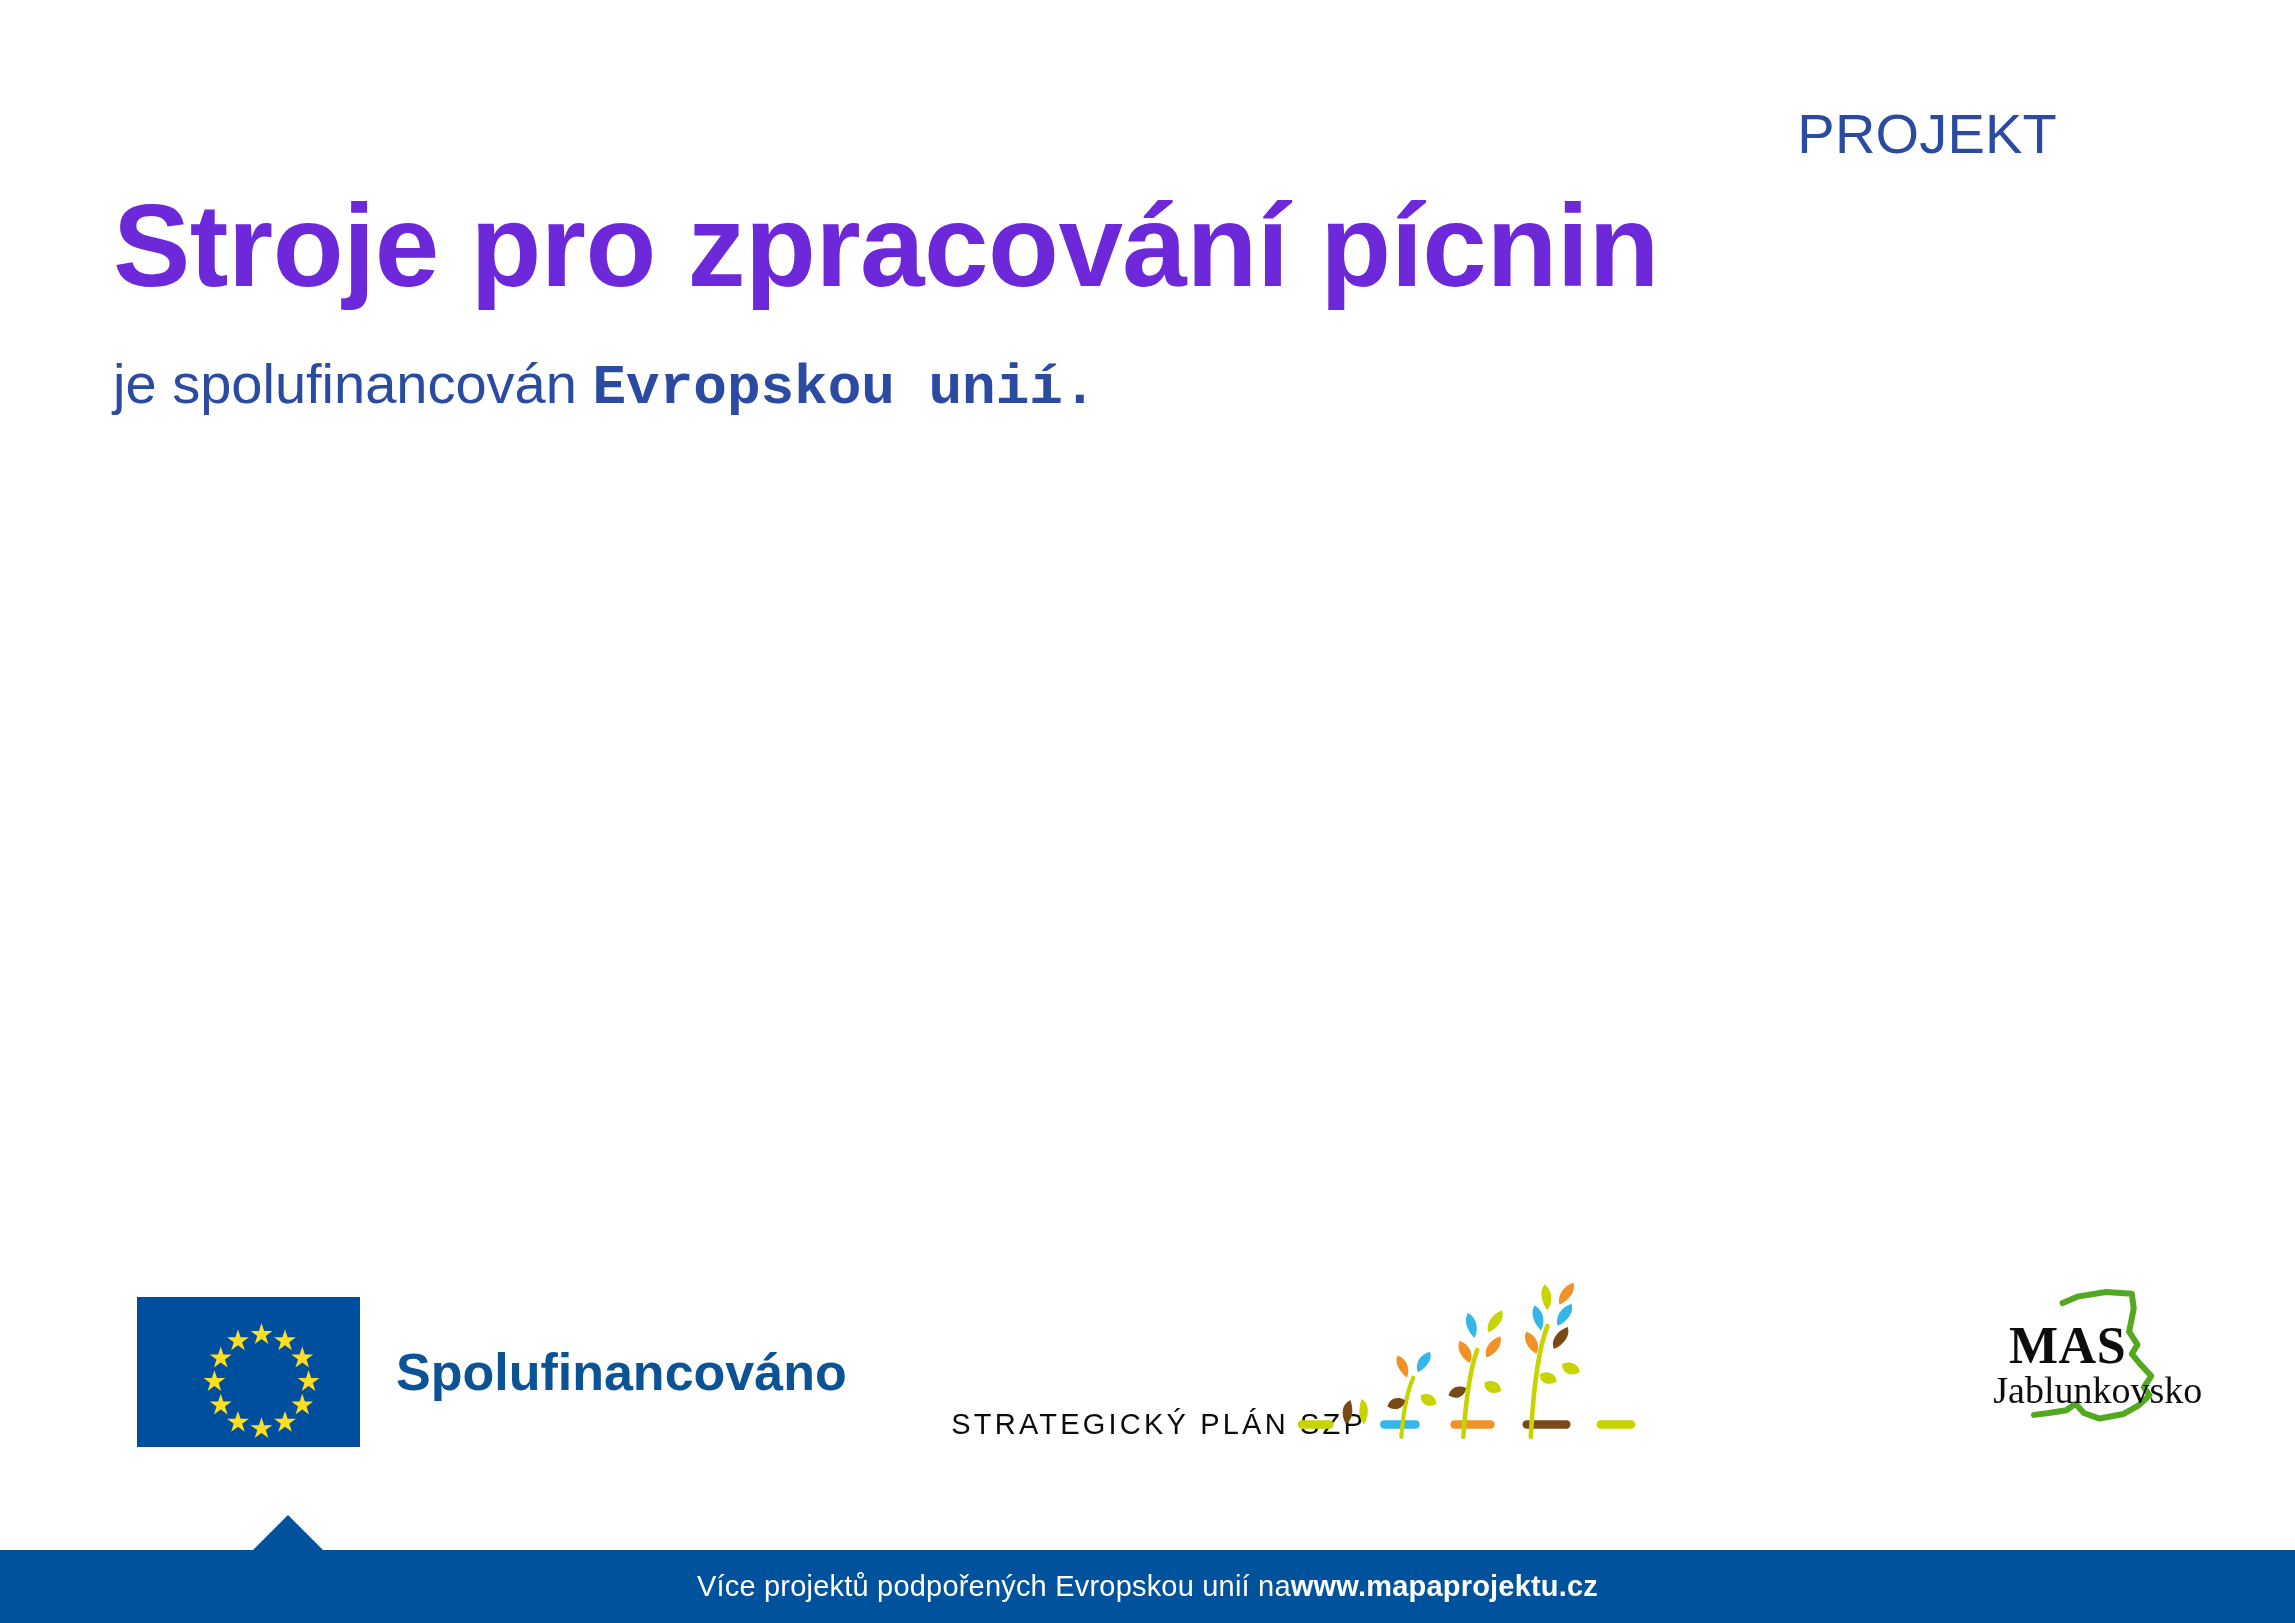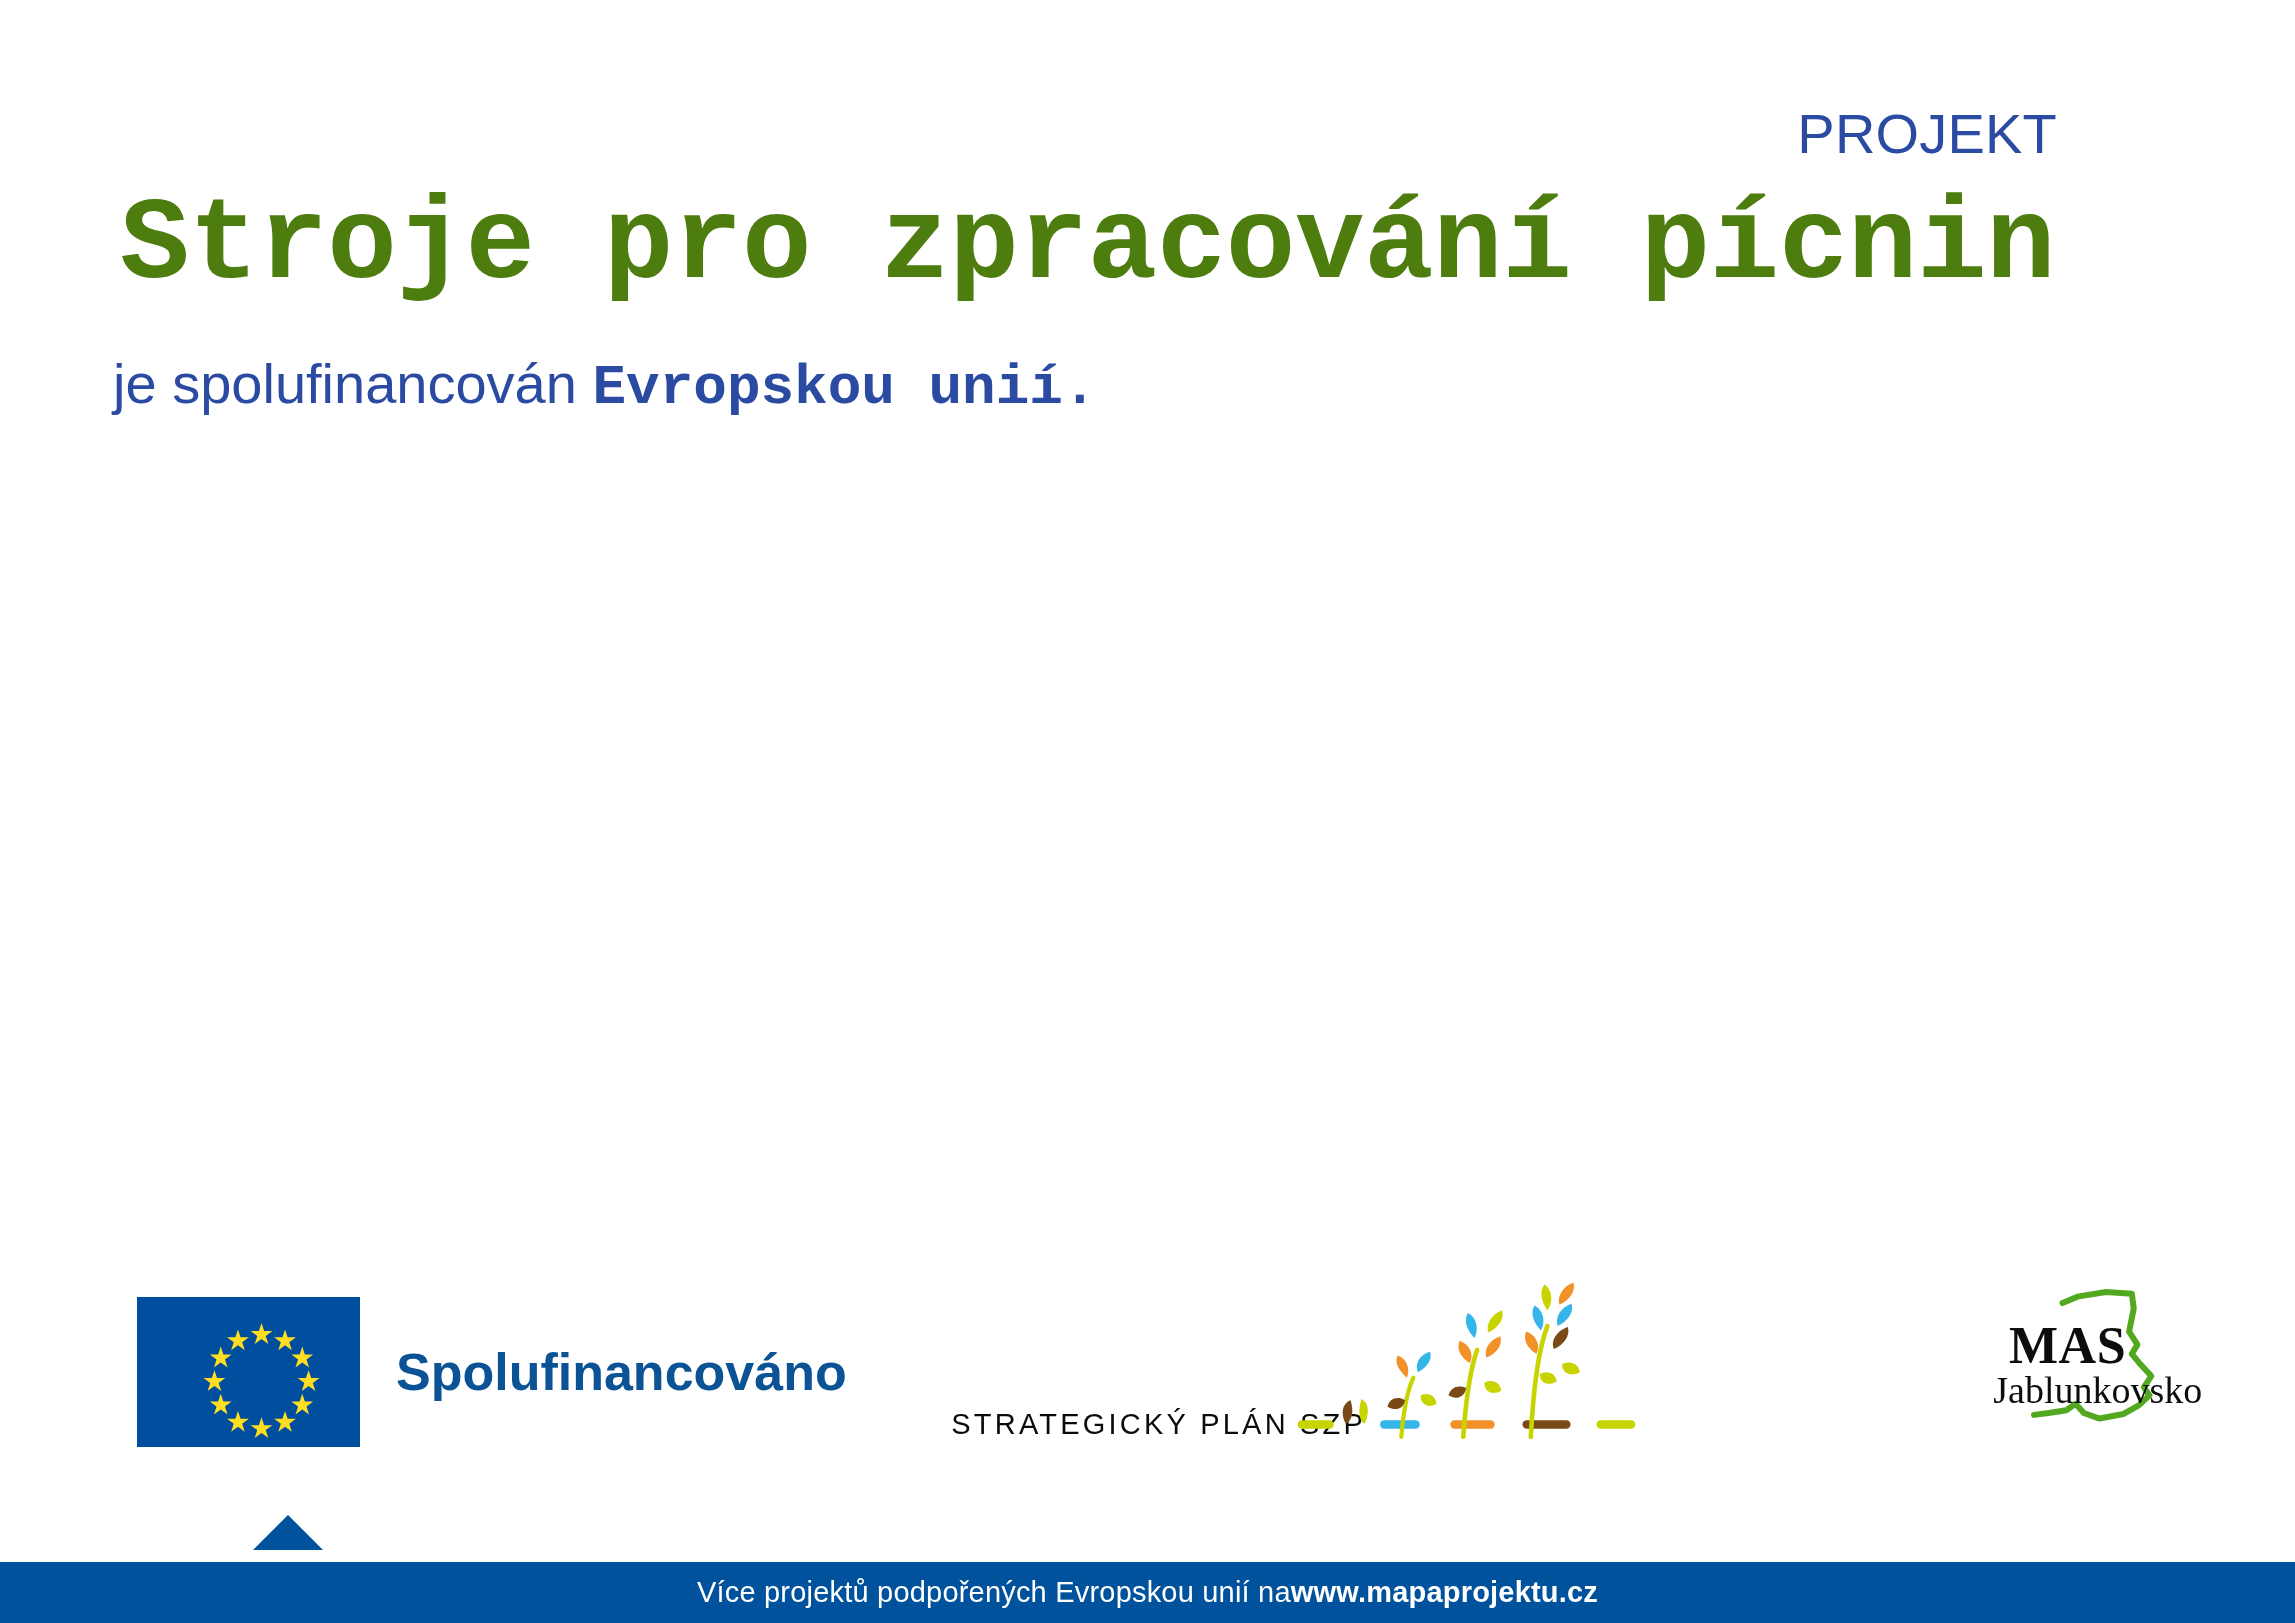--- a/index.html
+++ b/index.html
@@ -27,25 +27,24 @@
     color:#2B4BA2;
     letter-spacing:0.2px;
     margin:0 0 24px 0;
     white-space:nowrap;
     text-align:right;
   }
   .title{
     font-size:116px;
     line-height:1.05;
     font-weight:700;
-    color:#4d7c0f;
+    color:#6d28d9;
     letter-spacing:-0.5px;
-    margin:0 0 44px 7px;
-    white-space:nowrap;
-    font-family:Liberation Mono, monospace;
+    margin:0 0 44px 0;
+    white-space:nowrap;
   }
   .cofinanced{
     font-size:56px;
     line-height:1.15;
     color:#2B4BA2;
     font-weight:400;
     margin:0 0 52px 0;
     white-space:nowrap;
   }
   .cofinanced b{font-weight:700;font-family:Liberation Mono, monospace;}
@@ -123,21 +122,21 @@
     position:absolute;left:8.3px;top:91px;
     font-family:"Liberation Serif", serif;
     font-size:38px;line-height:1;
     font-weight:400;color:#0d0d0d;
   }
 
   
   .footer-bar{
     position:absolute;
     left:0;right:0;bottom:0;
-    height:61px;
+    height:73px;
     background:#00529C;
   }
   .footer-notch{
     position:absolute;
     left:253px;
     bottom:73px;
     width:0;height:0;
     border-left:35px solid transparent;
     border-right:35px solid transparent;
     border-bottom:35px solid #00529C;

